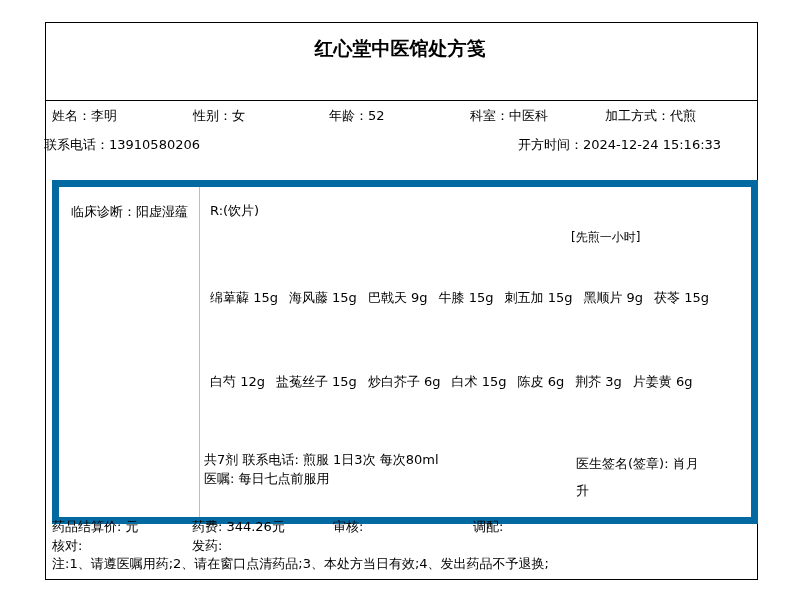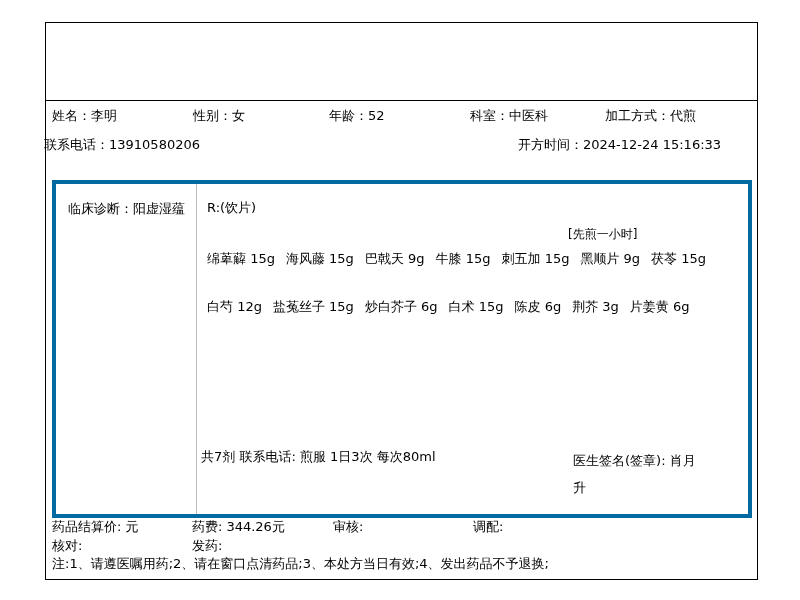--- a/index.html
+++ b/index.html
@@ -7,41 +7,42 @@
     position:relative;width:800px;height:600px;background:#ffffff;
     font-family:"DejaVu Sans","Liberation Sans",sans-serif;
     font-size:13px;color:#000;overflow:hidden;
   }
   .abs{position:absolute;white-space:nowrap;}
   #outer-border{position:absolute;left:45px;top:22px;width:711px;height:556px;border:1px solid #000;}
   #title{position:absolute;left:0;top:36px;width:100%;text-align:center;font-size:19px;font-weight:bold;}
   #info-topline{position:absolute;left:45px;top:100px;width:712px;border-top:1px solid #000;}
   .info-item .lbl{}
   .info-item .val{}
-  #main-box{position:absolute;left:52px;top:180px;width:692px;height:330px;border:4px solid #0369a1;background:#fff;}
+  #main-box{position:absolute;left:52px;top:180px;width:692px;height:330px;border:7px solid #0369a1;background:#fff;}
   #diag-cell{position:absolute;left:0;top:0;bottom:0;width:140px;border-right:1px solid #bdbdbd;}
   #diag-text{position:absolute;left:12px;top:16px;}
   #rx-area{position:absolute;left:141px;top:0;right:0;bottom:0;}
   #rx-header{position:absolute;left:10px;top:15px;}
   #rx-annotation{position:absolute;left:371px;top:42px;font-size:12px;text-align:right;}
   #herb-rows{position:absolute;left:10px;top:64px;right:6px;}
   .herb-row{margin-bottom:27px;line-height:21px;white-space:nowrap;}
-  .herb-item{display:inline-block;margin-right:11px;}
+  .herb-item{display:inline-block;margin-right:11px;margin-top:36px;}
   #usage-block{position:absolute;left:4px;top:263px;line-height:19px;}
   #signature{position:absolute;left:376px;top:263px;width:135px;line-height:27px;white-space:normal;}
   .ft-val{margin-left:4px;}
   #note-line{position:absolute;left:52px;top:555px;text-align:right;}
 </style>
 </head>
 <body>
 
 <div id="page">
 
   <div id="outer-border"></div>
 
+  <div id="title">红心堂中医馆处方笺</div>
 
   <div id="info-topline"></div>
 
   <span class="abs info-item" style="left:52px;top:107px"><span class="lbl">姓名：</span><span class="val">李明</span></span>
   <span class="abs info-item" style="left:193px;top:107px"><span class="lbl">性别：</span><span class="val">女</span></span>
   <span class="abs info-item" style="left:329px;top:107px"><span class="lbl">年龄：</span><span class="val">52</span></span>
   <span class="abs info-item" style="left:470px;top:107px"><span class="lbl">科室：</span><span class="val">中医科</span></span>
   <span class="abs info-item" style="left:605px;top:107px"><span class="lbl">加工方式：</span><span class="val">代煎</span></span>
 
   <span class="abs info-item" style="left:44px;top:136px"><span class="lbl">联系电话：</span><span class="val">13910580206</span></span>
@@ -57,20 +58,24 @@
       <div id="herb-rows">
           <div class="herb-row"><span class="herb-item"><span>绵萆薢</span> <span>15g</span></span><span class="herb-item"><span>海风藤</span> <span>15g</span></span><span class="herb-item"><span>巴戟天</span> <span>9g</span></span><span class="herb-item"><span>牛膝</span> <span>15g</span></span><span class="herb-item"><span>刺五加</span> <span>15g</span></span><span class="herb-item"><span>黑顺片</span> <span>9g</span></span><span class="herb-item"><span>茯苓</span> <span>15g</span></span></div>
           <div class="herb-row"><span class="herb-item"><span>白芍</span> <span>12g</span></span><span class="herb-item"><span>盐菟丝子</span> <span>15g</span></span><span class="herb-item"><span>炒白芥子</span> <span>6g</span></span><span class="herb-item"><span>白术</span> <span>15g</span></span><span class="herb-item"><span>陈皮</span> <span>6g</span></span><span class="herb-item"><span>荆芥</span> <span>3g</span></span><span class="herb-item"><span>片姜黄</span> <span>6g</span></span></div>
         </div>
       <div id="usage-block">
         <div>
           <span>共7剂</span>
           <span>联系电话:</span>
           <span>煎服 1日3次 每次80ml</span>
         </div>
+        <div>
+          <span>医嘱:</span>
+          <span>每日七点前服用</span>
+        </div>
       </div>
       <div id="signature">
         <span>医生签名(签章):</span>
         <span>肖月升</span>
       </div>
     </div>
   </div>
 
   <span class="abs" style="left:52px;top:518px"><span>药品结算价:</span><span class="ft-val">元</span></span>
   <span class="abs" style="left:192px;top:518px"><span>药费:</span><span class="ft-val">344.26元</span></span>

